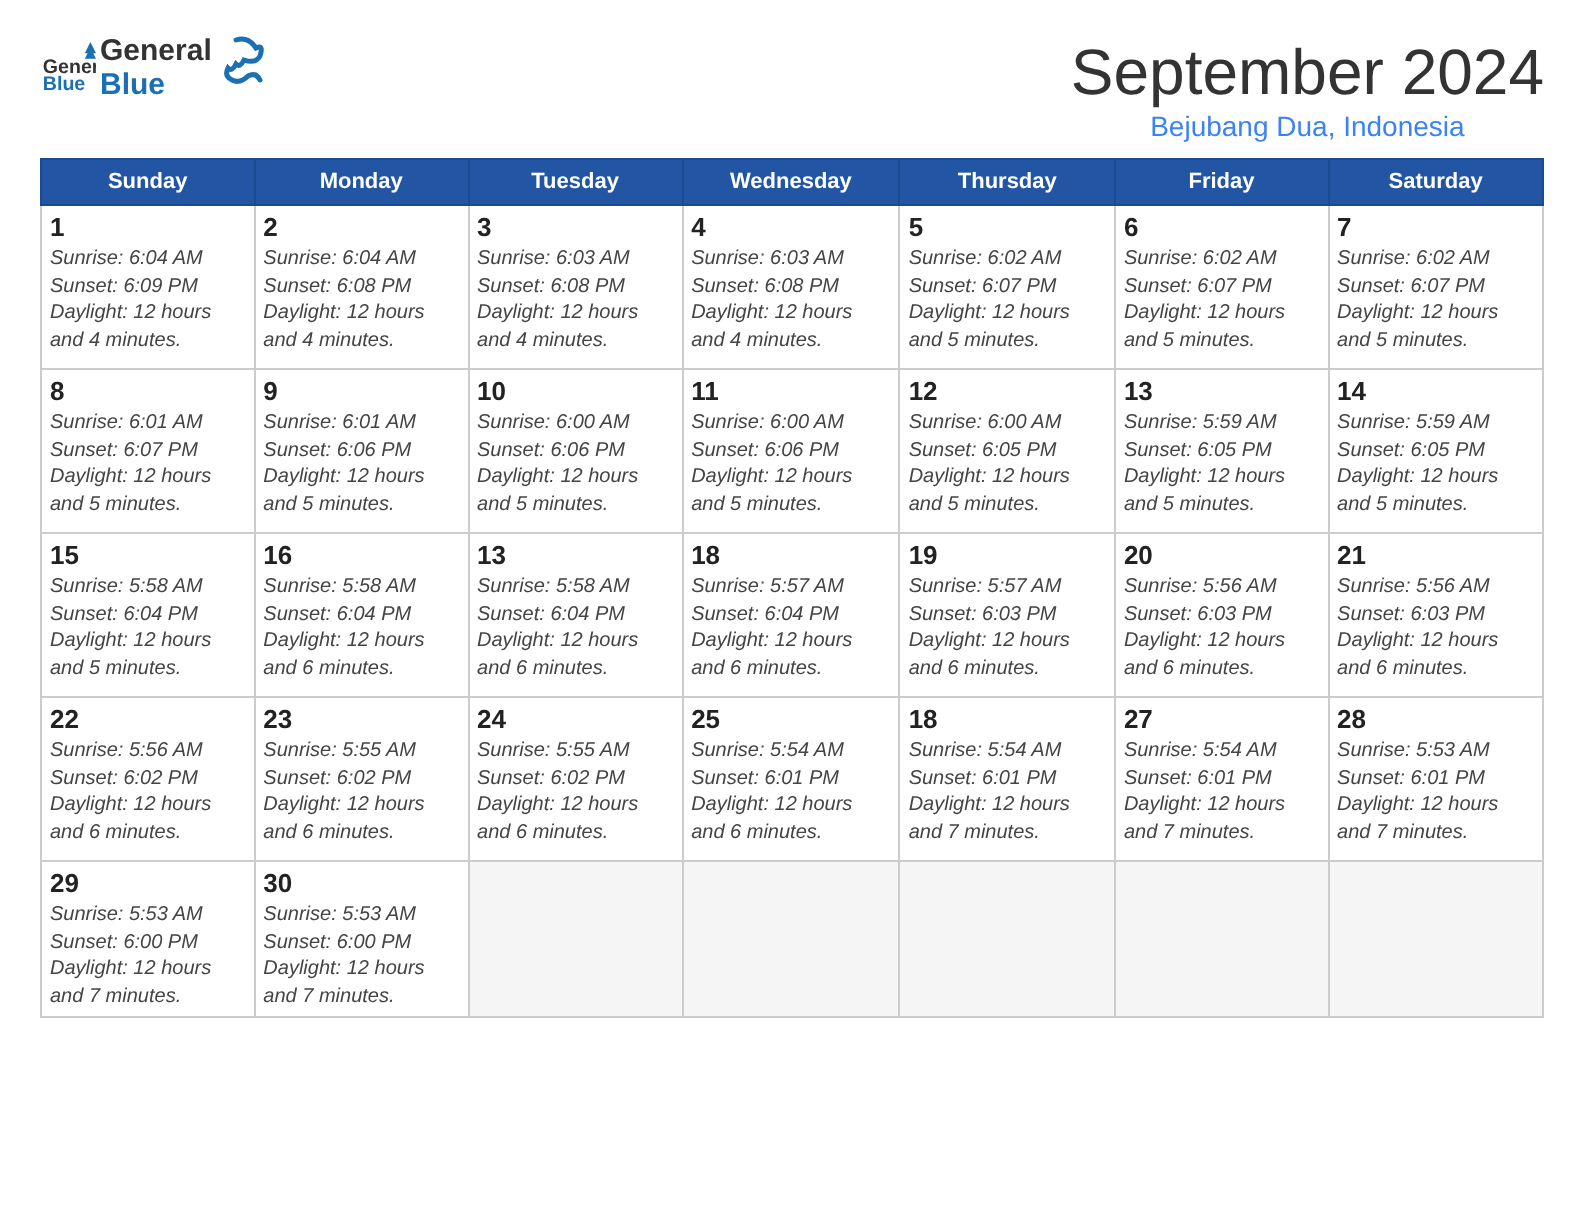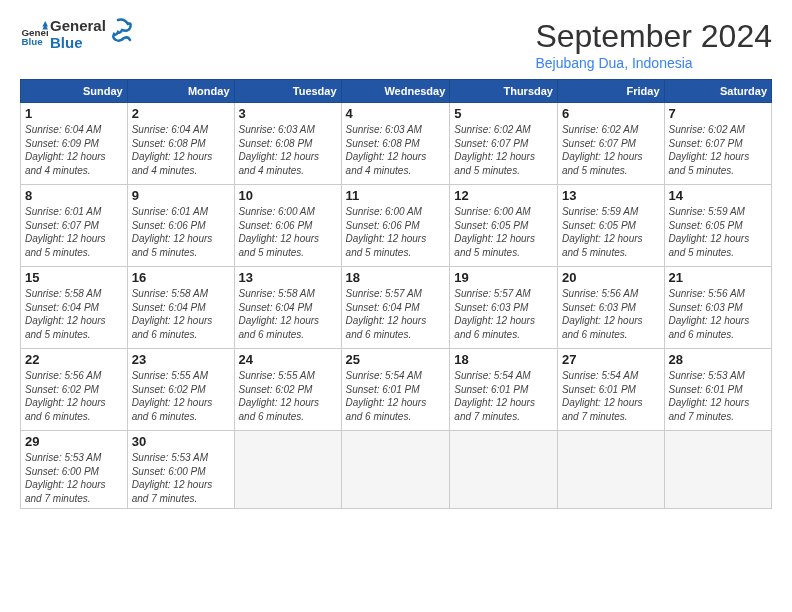--- a/index.html
+++ b/index.html
@@ -25,41 +25,41 @@
     .logo {
       display: flex;
       align-items: center;
       gap: 2px;
     }
     .logo-icon {
       width: 28px;
       height: 28px;
     }
     .title-block {
-      text-align: left;
+      text-align: center;
     }
     .month-year {
       font-size: 32px;
       color: #333;
       font-weight: 300;
     }
     .location {
       font-size: 14px;
       color: #3b82f6;
     }
     .calendar {
       width: 100%;
       border-collapse: collapse;
       font-size: 9.5px;
     }
     .calendar th {
       background: #2255a4;
       color: #fff;
       padding: 5px 4px;
-      text-align: right;
+      text-align: center;
       font-size: 11px;
       font-weight: bold;
       border: 1px solid #1a4a90;
     }
     .calendar td {
       border: 1px solid #ccc;
       vertical-align: top;
       padding: 3px 4px;
       width: 113px;
       height: 82px;

